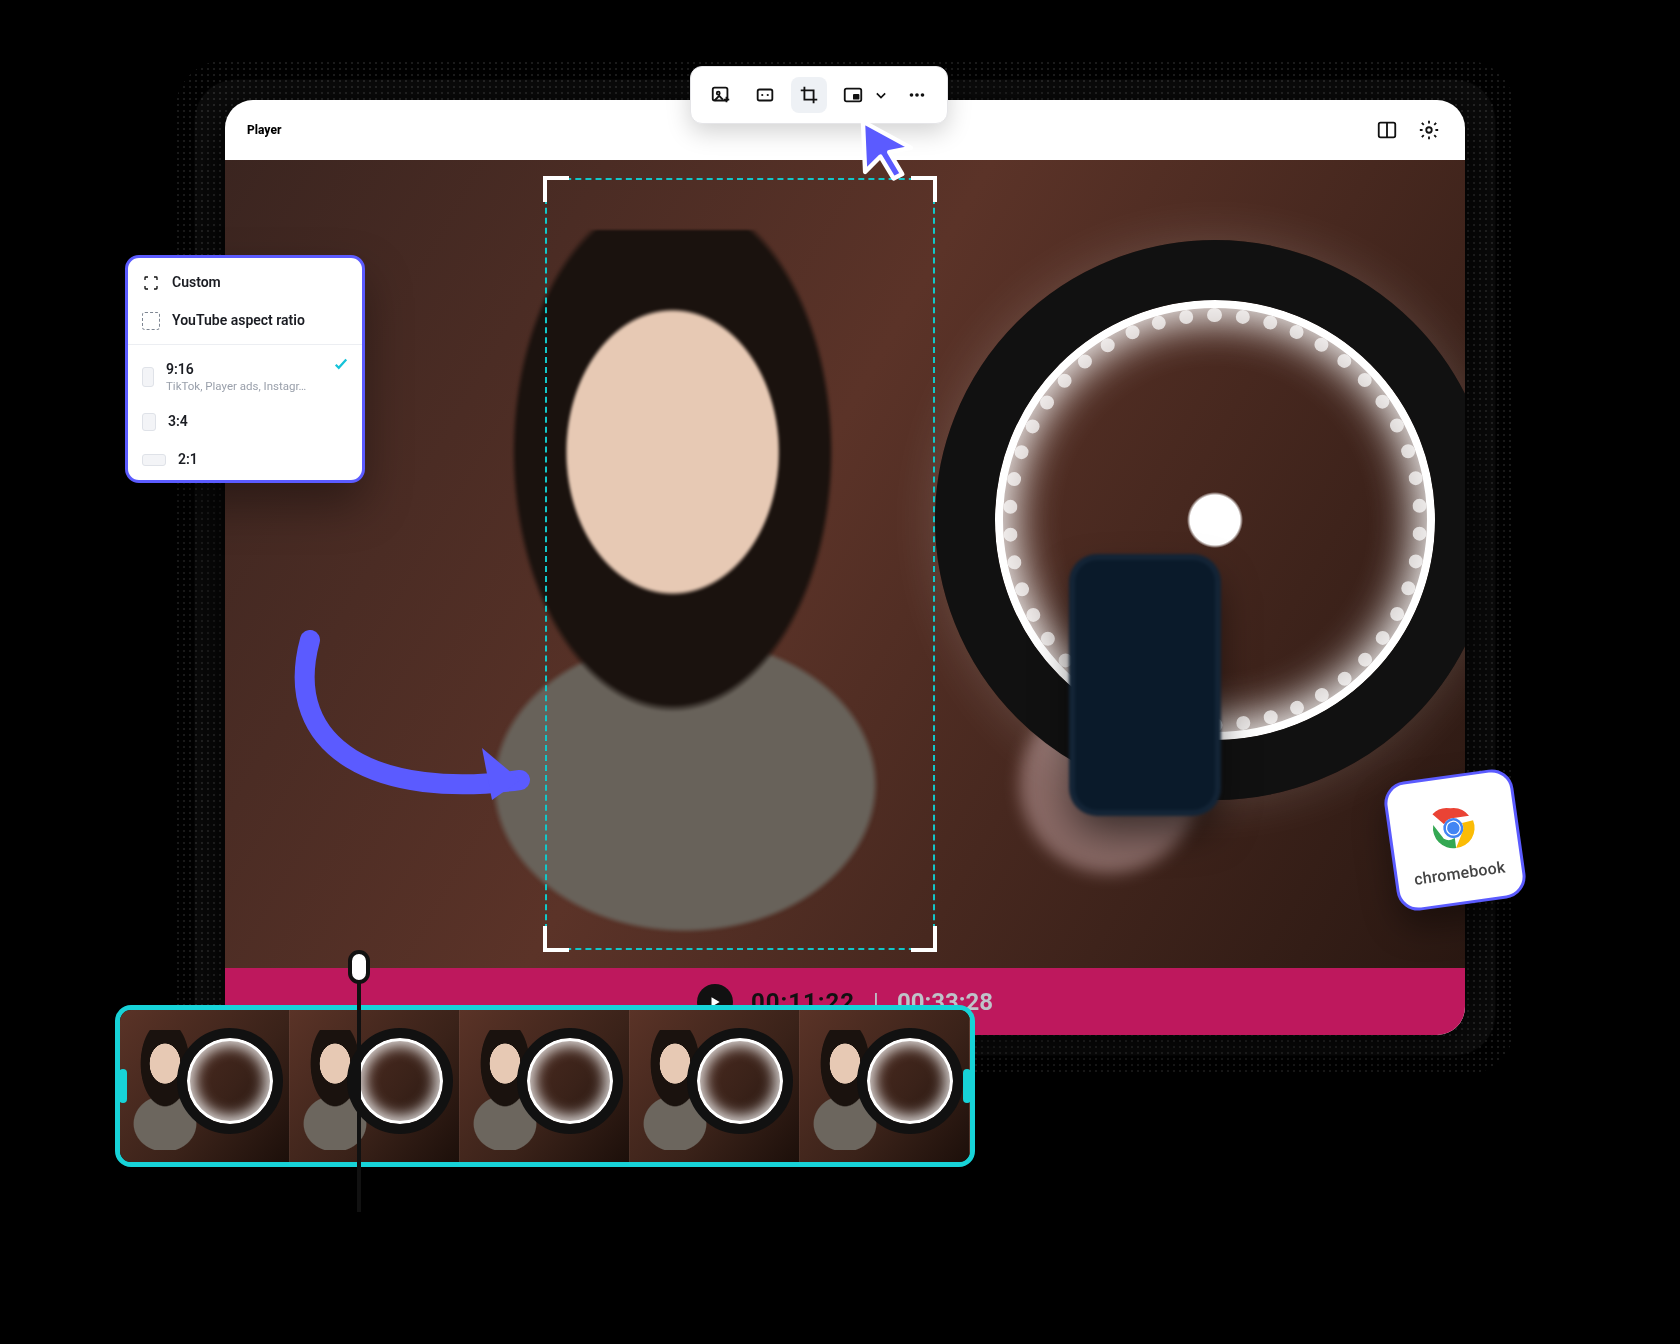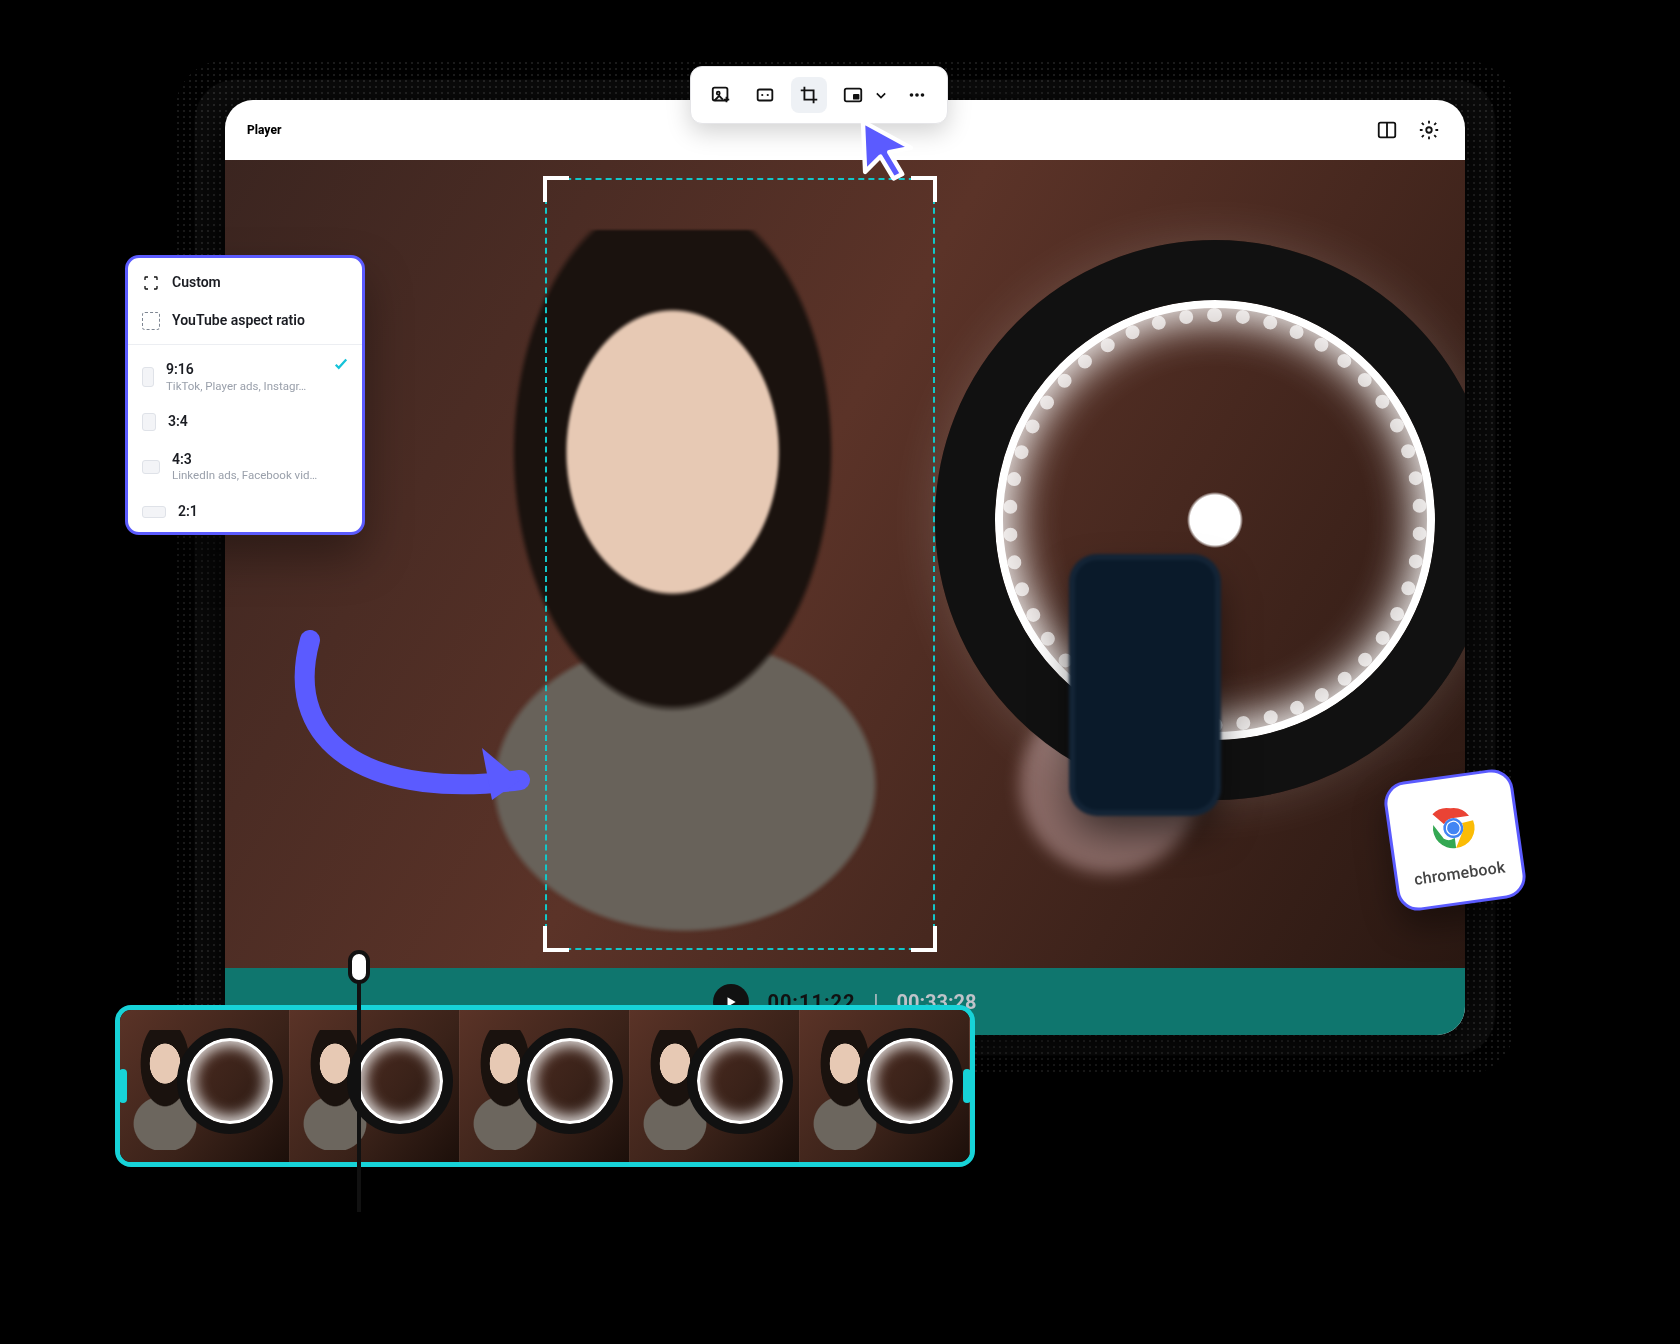--- a/index.html
+++ b/index.html
@@ -165,27 +165,27 @@
     top:115px; left:852px;
     z-index:31;
   }
   .blue-cursor svg{width:70px;height:70px;}
 
   
   .playbar {
     position:absolute;
     left:0; right:0; bottom:0;
     height:67px;
-    background:#0f766e;
+    background:#be185d;
     display:flex;
     align-items:center;
     justify-content:center;
     gap:18px;
     font-weight:700;
-    font-size:20px;
+    font-size:24px;
   }
   .play-btn {
     width:36px;height:36px;border-radius:50%;
     background:#111;
     display:flex;align-items:center;justify-content:center;
     cursor:pointer;
   }
   .play-btn svg{width:14px;height:14px;fill:#fff;}
   .time-cur{color:#111; letter-spacing:1px;}
   .time-sep{color:#bfc3c9;font-weight:400;}
@@ -450,27 +450,20 @@
     </span>
   </div>
   <div class="aspect-row">
     <span class="aspect-shape shape-34"></span>
     <span class="aspect-text">
       <span class="label">3:4</span>
     </span>
   </div>
 
   <div class="aspect-row">
-    <span class="aspect-shape shape-43"></span>
-    <span class="aspect-text">
-      <span class="label">4:3</span>
-      <span class="sub">LinkedIn ads, Facebook vid…</span>
-    </span>
-  </div>
-  <div class="aspect-row">
     <span class="aspect-shape shape-21"></span>
     <span class="aspect-text">
       <span class="label">2:1</span>
     </span>
   </div>
 </div>
 
 <div class="curved-arrow">
   <svg viewBox="0 0 300 200">
     <path d="M40 10 C 10 120, 110 170, 250 150" stroke="#5b5bff" stroke-width="20" fill="none" stroke-linecap="round"></path>

